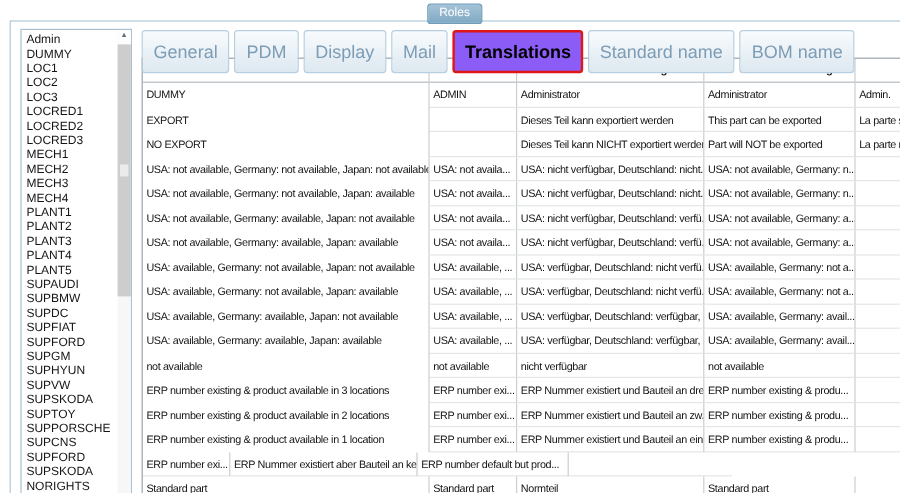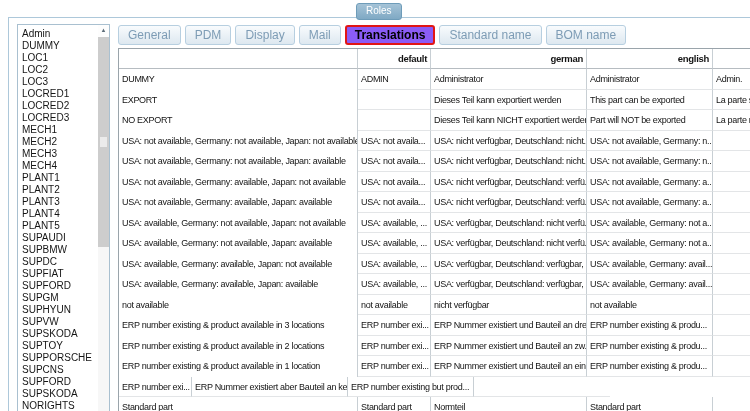--- a/index.html
+++ b/index.html
@@ -31,22 +31,22 @@
   .scrollbar{position:absolute;top:0;right:0;bottom:0;width:11px;background:#f7f7f7;}
   .sb-up{
     position:absolute;top:0;left:0;right:0;height:12px;background:#fdfdfd;
     color:#5d6d79;font-size:6px;line-height:11px;text-align:center;
   }
   .sb-thumb{position:absolute;left:0;right:0;top:12px;height:210px;background:#cdcdcd;}
   .sb-grip{position:absolute;left:2px;top:50%;margin-top:-5px;width:7px;height:10px;background:#ebebeb;}
   
   .tabs{position:absolute;left:118px;top:25px;display:flex;gap:4px;z-index:2;}
   .tab{
-    height:20px;box-sizing:border-box;display:flex;align-items:center;
-    padding:0 9px;font-size:12px;color:#7d9cb5;white-space:nowrap;
+    height:36px;box-sizing:border-box;display:flex;align-items:center;
+    padding:0 9px;font-size:15px;color:#7d9cb5;white-space:nowrap;
     border:1px solid #b7cfe0;border-radius:3px;
     background:linear-gradient(#f8fbfd,#dde8f0);
   }
   .tab.selected{
     border:2px solid #e11616;background:#8b5cf6;color:#000000;
     font-weight:bold;padding:0 8px;
   }
   
   .grid{
     position:absolute;left:118px;top:48px;width:730px;height:370px;
@@ -241,21 +241,21 @@
       <div class="trow">
         <div class="tcell c0">ERP number existing &amp; product available in 1 location</div>
         <div class="tcell c1">ERP number exi...</div>
         <div class="tcell c2">ERP Nummer existiert und Bauteil an ein...</div>
         <div class="tcell c3">ERP number existing &amp; produ...</div>
         <div class="tcell c4"></div>
       </div>
       <div class="trow">
         <div class="tcell c1">ERP number exi...</div>
         <div class="tcell c2">ERP Nummer existiert aber Bauteil an kei...</div>
-        <div class="tcell c3">ERP number existing but prod...</div>
+        <div class="tcell c3">ERP number default but prod...</div>
         <div class="tcell c4"></div>
       </div>
       <div class="trow">
         <div class="tcell c0">Standard part</div>
         <div class="tcell c1">Standard part</div>
         <div class="tcell c2">Normteil</div>
         <div class="tcell c3">Standard part</div>
         <div class="tcell c4"></div>
       </div>
     </div>

